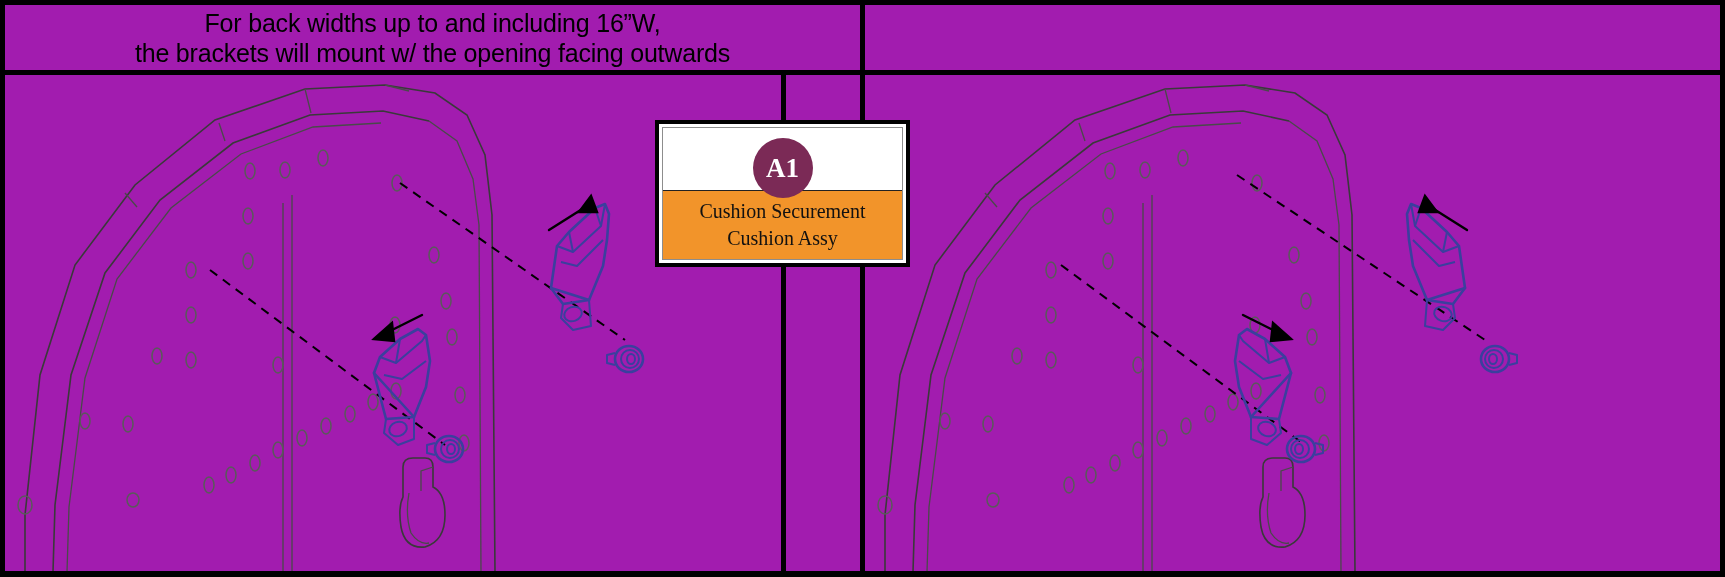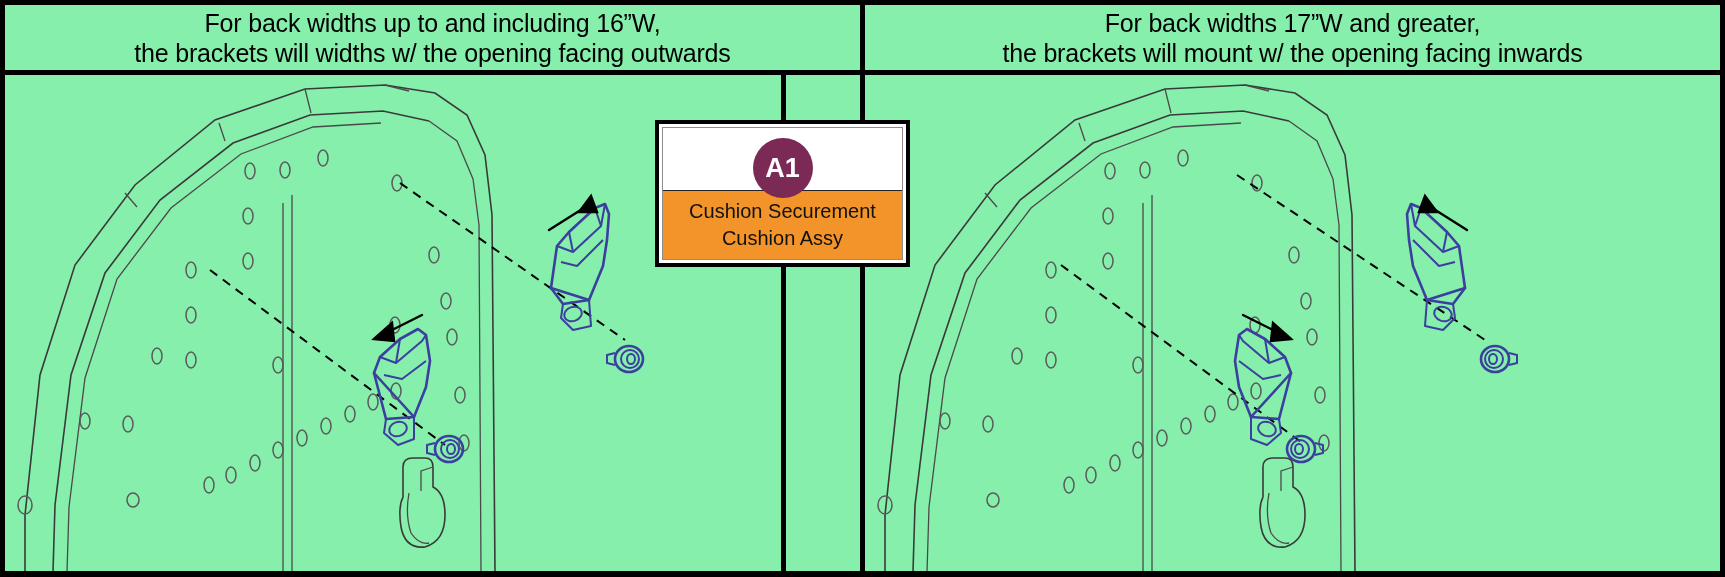--- a/index.html
+++ b/index.html
@@ -2,21 +2,21 @@
 <html><head>
 <meta charset="utf-8">
 <style>
   html,body{margin:0;padding:0;background:#fff;}
   body{font-family:"Liberation Sans",sans-serif;}
 
   .sheet{
     position:relative;
     width:1725px;height:577px;
     box-sizing:border-box;
-    background:#86efac;
+    background:#a21caf;
     overflow:hidden;
     padding-left:44px;
   }
 
   
   .frame-top{position:absolute;left:0;top:0;width:1725px;height:5px;background:#000;}
   .frame-bottom{position:absolute;left:0;bottom:0;width:1725px;height:6px;background:#000;}
   .frame-left{position:absolute;left:0;top:0;width:5px;height:577px;background:#000;}
   .frame-right{position:absolute;right:0;top:0;width:5px;height:577px;background:#000;}
   .rule-header{position:absolute;left:0;top:70px;width:1725px;height:5px;background:#000;}
@@ -40,20 +40,21 @@
   .panel svg{display:block;}
 
   
   .callout{
     position:absolute;left:655px;top:120px;
     width:255px;height:147px;
     box-sizing:border-box;
     border:4px solid #000;
     background:#ffffff;
     z-index:40;
+    font-family:Liberation Serif, serif;
   }
   .callout-inner{
     position:absolute;left:3px;top:3px;right:3px;bottom:3px;
     border:1px solid #8d8d8d;
     background:#ffffff;
     box-sizing:border-box;
     display:flex;flex-direction:column;
   }
   .callout-top{flex:0 0 62px;background:#ffffff;position:relative;}
   .callout-band{
@@ -86,25 +87,21 @@
   .arr{fill:#000;stroke:#000;stroke-width:2.4;stroke-linecap:round;}
   .hole{stroke:#5a5a5a;stroke-width:1.5;fill:none;}
 </style>
 </head>
 <body>
 
 <div class="sheet">
 
   <div class="caption left">
     <div>For back widths up to and including 16”W,</div>
-    <div>the brackets will widths w/ the opening facing outwards</div>
-  </div>
-  <div class="caption right">
-    <div>For back widths 17”W and greater,</div>
-    <div>the brackets will mount w/ the opening facing inwards</div>
+    <div>the brackets will mount w/ the opening facing outwards</div>
   </div>
 
   <div class="panel left">
     <svg width="855" height="497" viewBox="0 0 855 497">
 
       <g>
         <path class="ol" d="M 20 497 L 20 440 L 35 300 L 70 190 L 130 110 L 210 45 L 300 14 L 380 10 L 430 18 L 462 40 L 480 80 L 487 140 L 490 497"></path>
         <path class="ol" d="M 48 497 L 50 430 L 66 300 L 100 198 L 155 125 L 228 68 L 305 40 L 378 36 L 424 46"></path>
         <path class="ol-thin" d="M 62 497 L 64 432 L 80 303 L 112 204 L 166 133 L 236 79 L 308 52 L 376 48"></path>
         <path class="ol-thin" d="M 424 46 L 452 66 L 468 104 L 474 150 L 476 497"></path>

